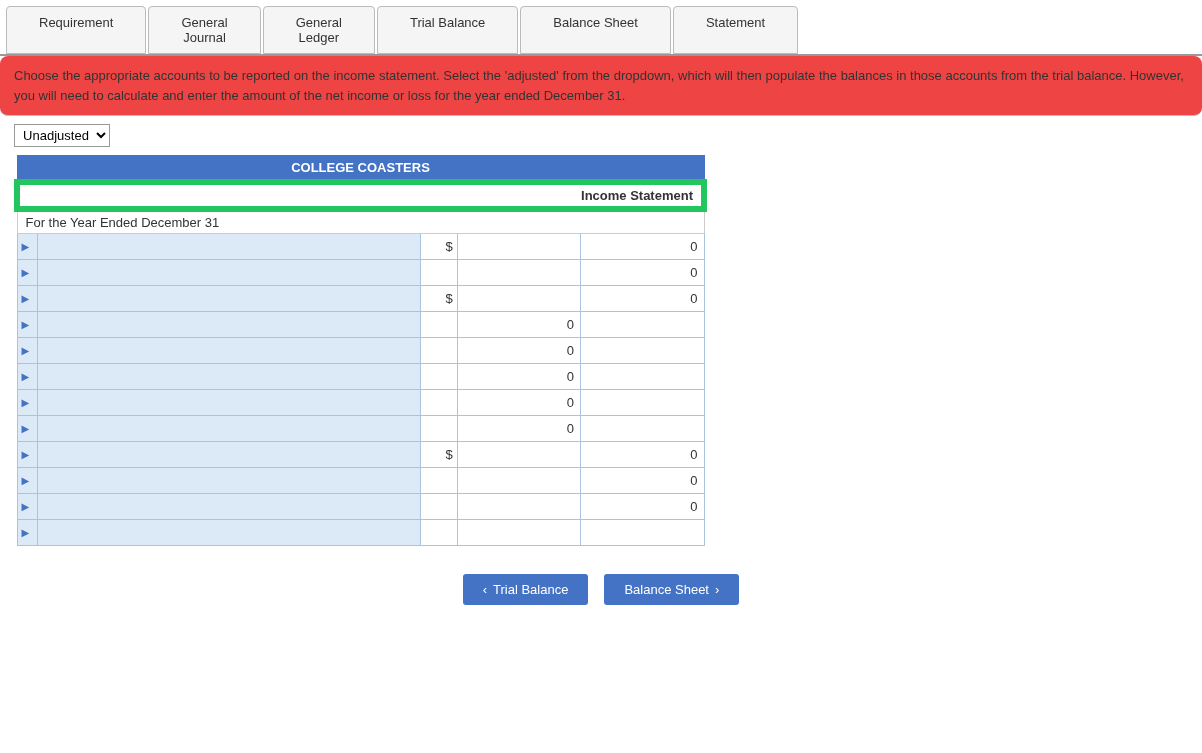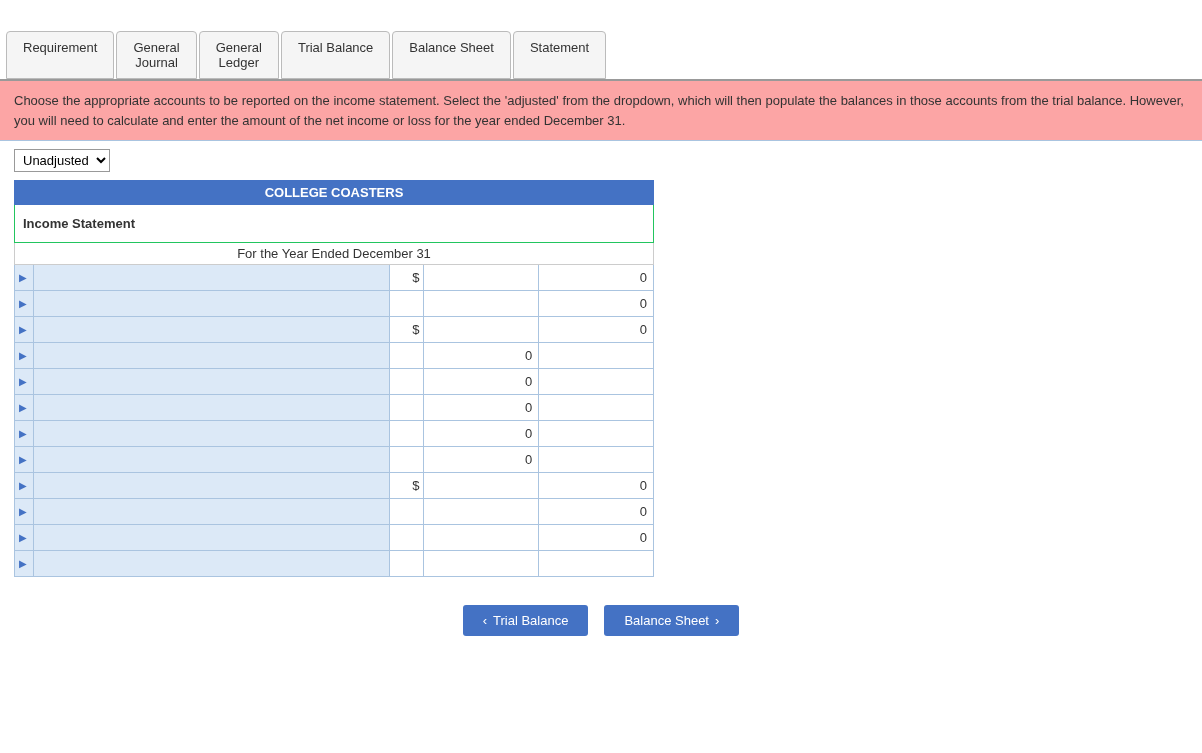--- a/index.html
+++ b/index.html
@@ -11,97 +11,97 @@
     }
 
     
     .tabs {
       display: flex;
       border-bottom: 2px solid #999;
       background: #fff;
       padding: 6px 6px 0 6px;
     }
     .tab {
-      padding: 8px 16px;
+      padding: 8px 32px;
       border: 1px solid #bbb;
       border-bottom: none;
       cursor: pointer;
       background: #f5f5f5;
       margin-right: 2px;
       font-size: 13px;
       color: #333;
       border-radius: 4px 4px 0 0;
       text-align: center;
-      margin-top: 25px;
     }
     .tab.active {
       background: #fff;
       border: 2px dashed #5b9bd5;
       border-bottom: 2px solid #fff;
       font-weight: normal;
       z-index: 1;
     }
     .tab:not(.active) {
       border-bottom: 1px solid #bbb;
     }
 
     
     .info-box {
-      background: #fca5a5;
+      background: #ef4444;
       padding: 10px 14px;
       font-size: 13px;
       line-height: 1.5;
       margin: 0;
       border-bottom: 1px solid #aac4e0;
+      border-radius: 8px;
     }
 
     
     .dropdown-row {
       padding: 8px 14px;
       display: flex;
       align-items: center;
       gap: 8px;
     }
     .dropdown-row select {
       font-size: 13px;
       padding: 2px 4px;
       border: 1px solid #999;
       background: #fff;
+      text-align: center;
     }
 
     
     .table-container {
       padding: 0 14px 14px 14px;
     }
 
     
     .stmt-table {
       border-collapse: collapse;
-      width: 640px;
+      width: 693px;
     }
     .stmt-header-row td {
       background: #4472c4;
       color: #fff;
       text-align: center;
       font-weight: bold;
       font-size: 13px;
       padding: 4px 8px;
       border: 1px solid #4472c4;
     }
     .stmt-subheader-row td {
       background: #fff;
-      text-align: left;
+      text-align: right;
       font-weight: bold;
       font-size: 13px;
-      padding: 11px 8px;
-      border: 1px solid #22c55e;
+      padding: 3px 8px;
+      border: 6px solid #22c55e;
     }
     .stmt-period-row td {
       background: #fff;
-      text-align: center;
       font-size: 13px;
       padding: 3px 8px;
       border: 1px solid #ccc;
     }
     .data-row td {
       border: 1px solid #aac4e0;
       padding: 2px 4px;
       height: 26px;
     }
     .data-row td.label-cell {

